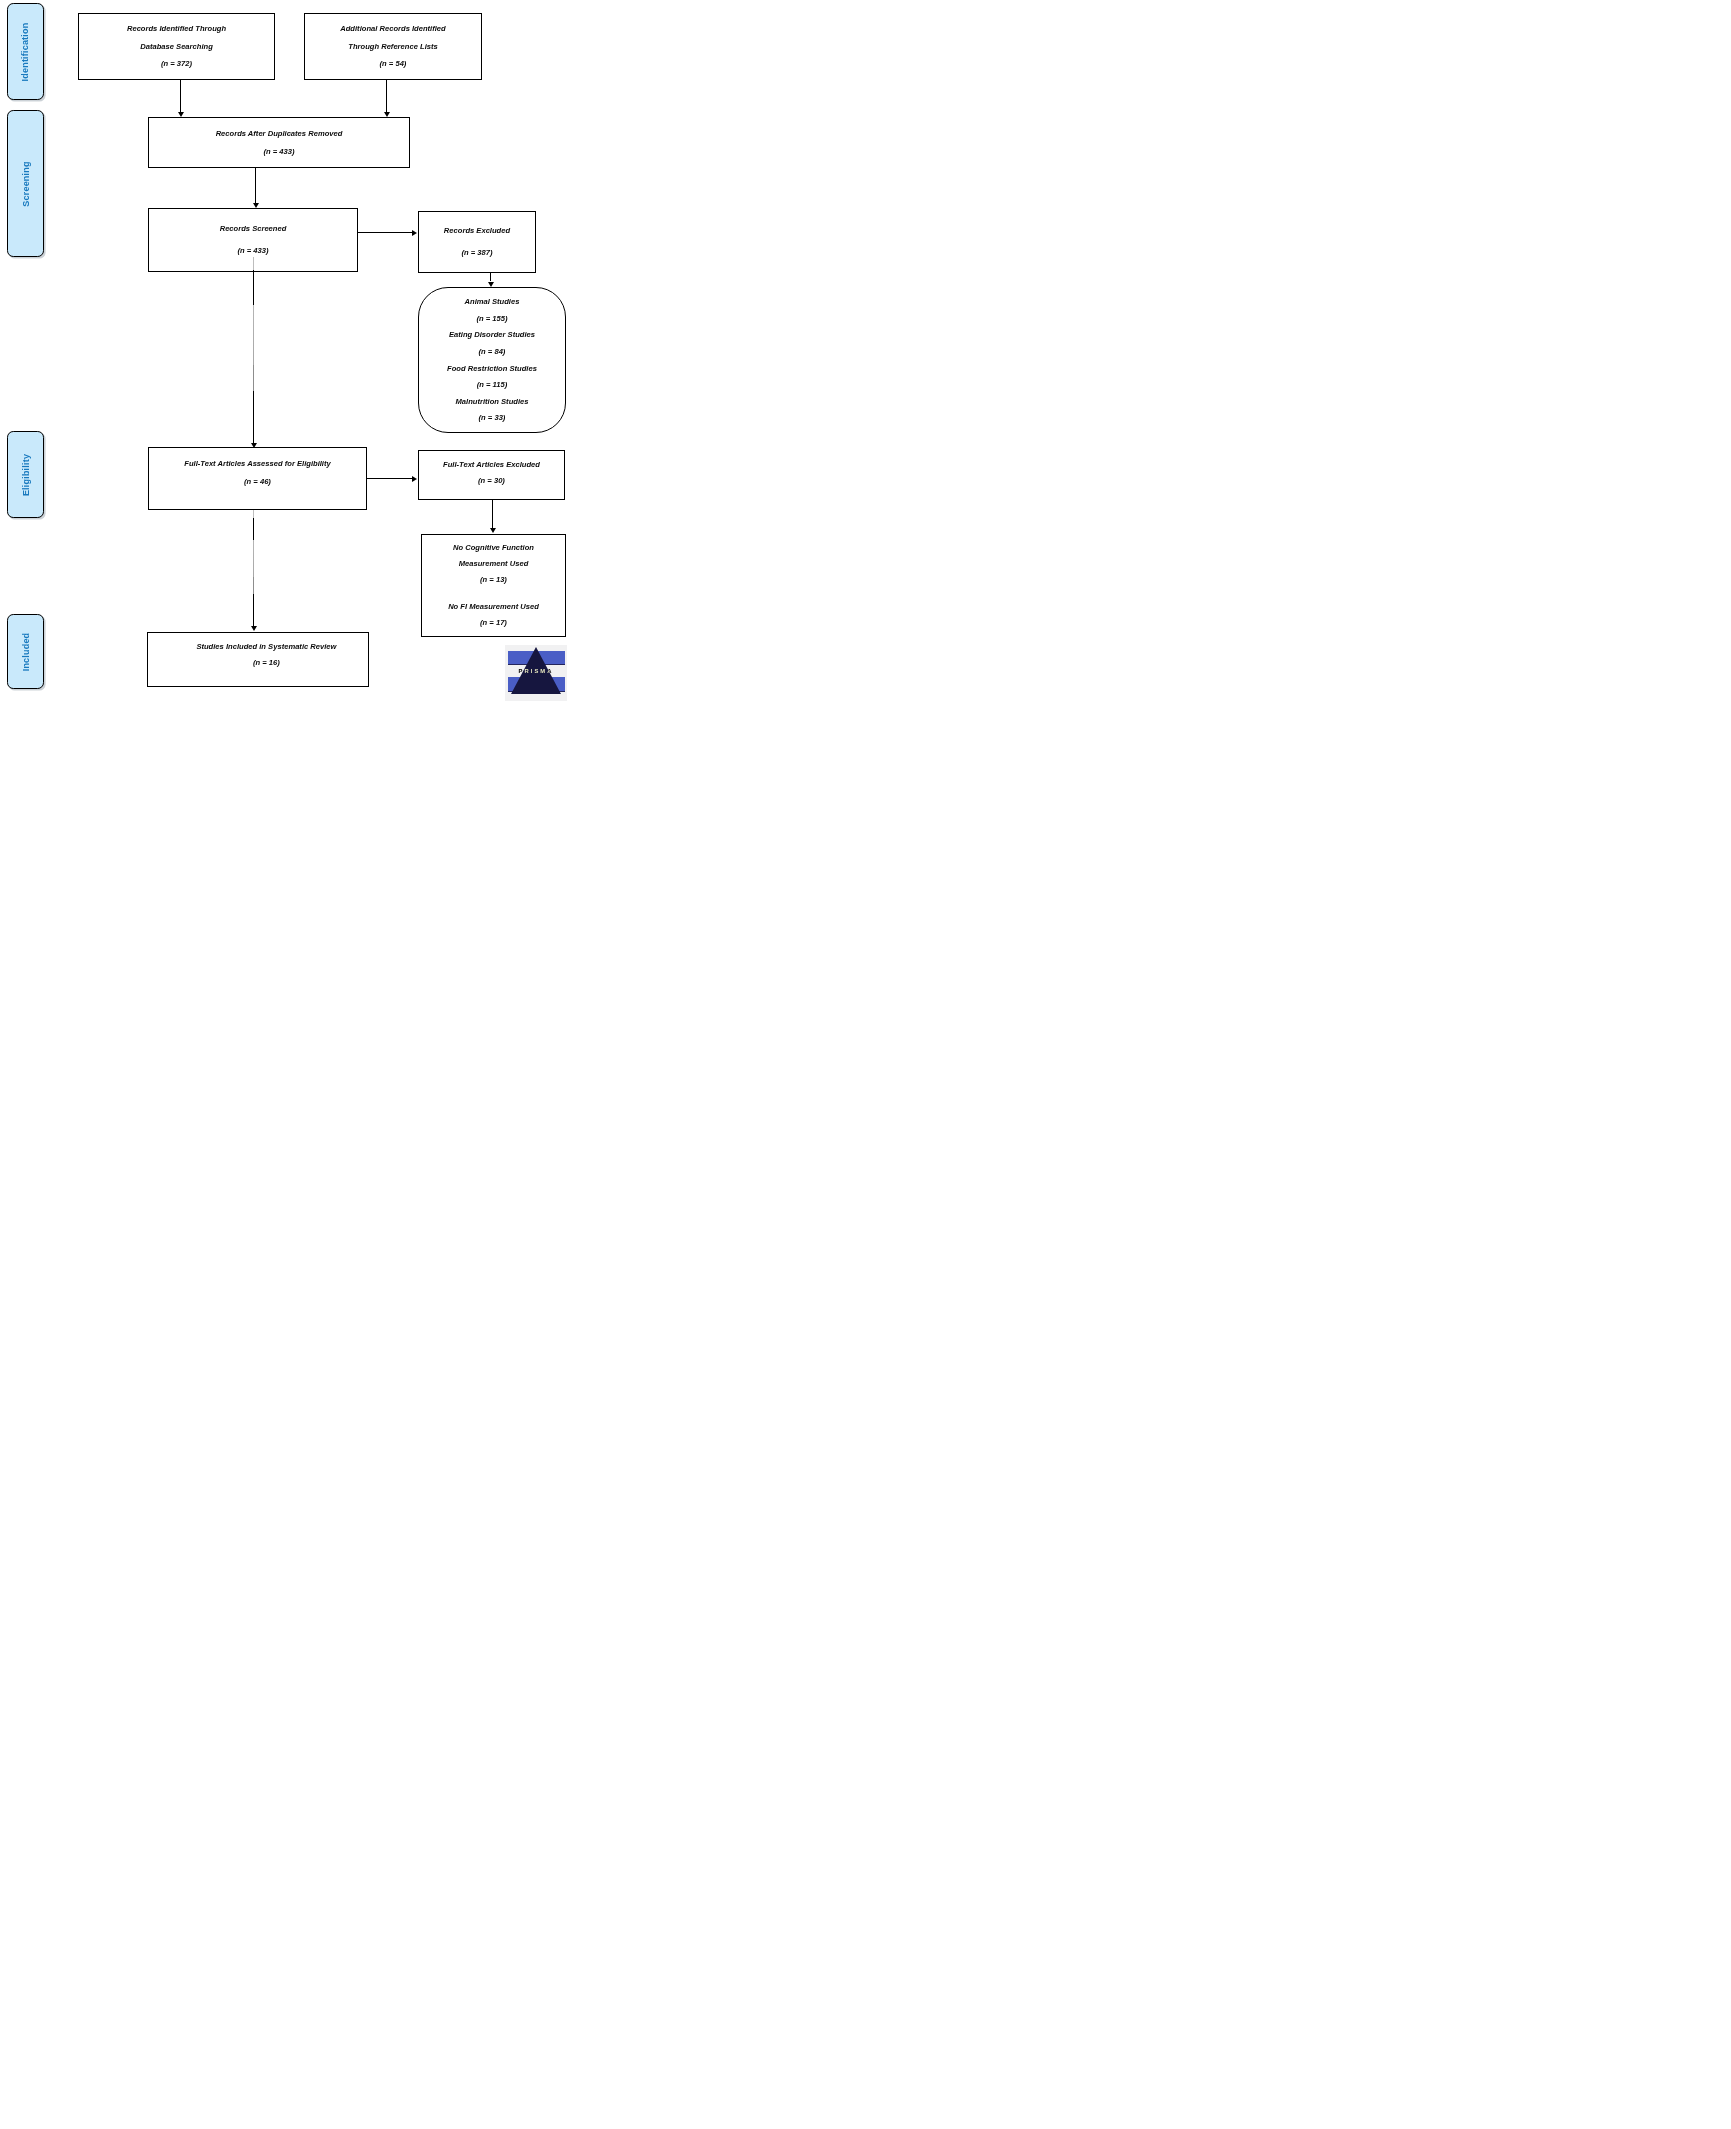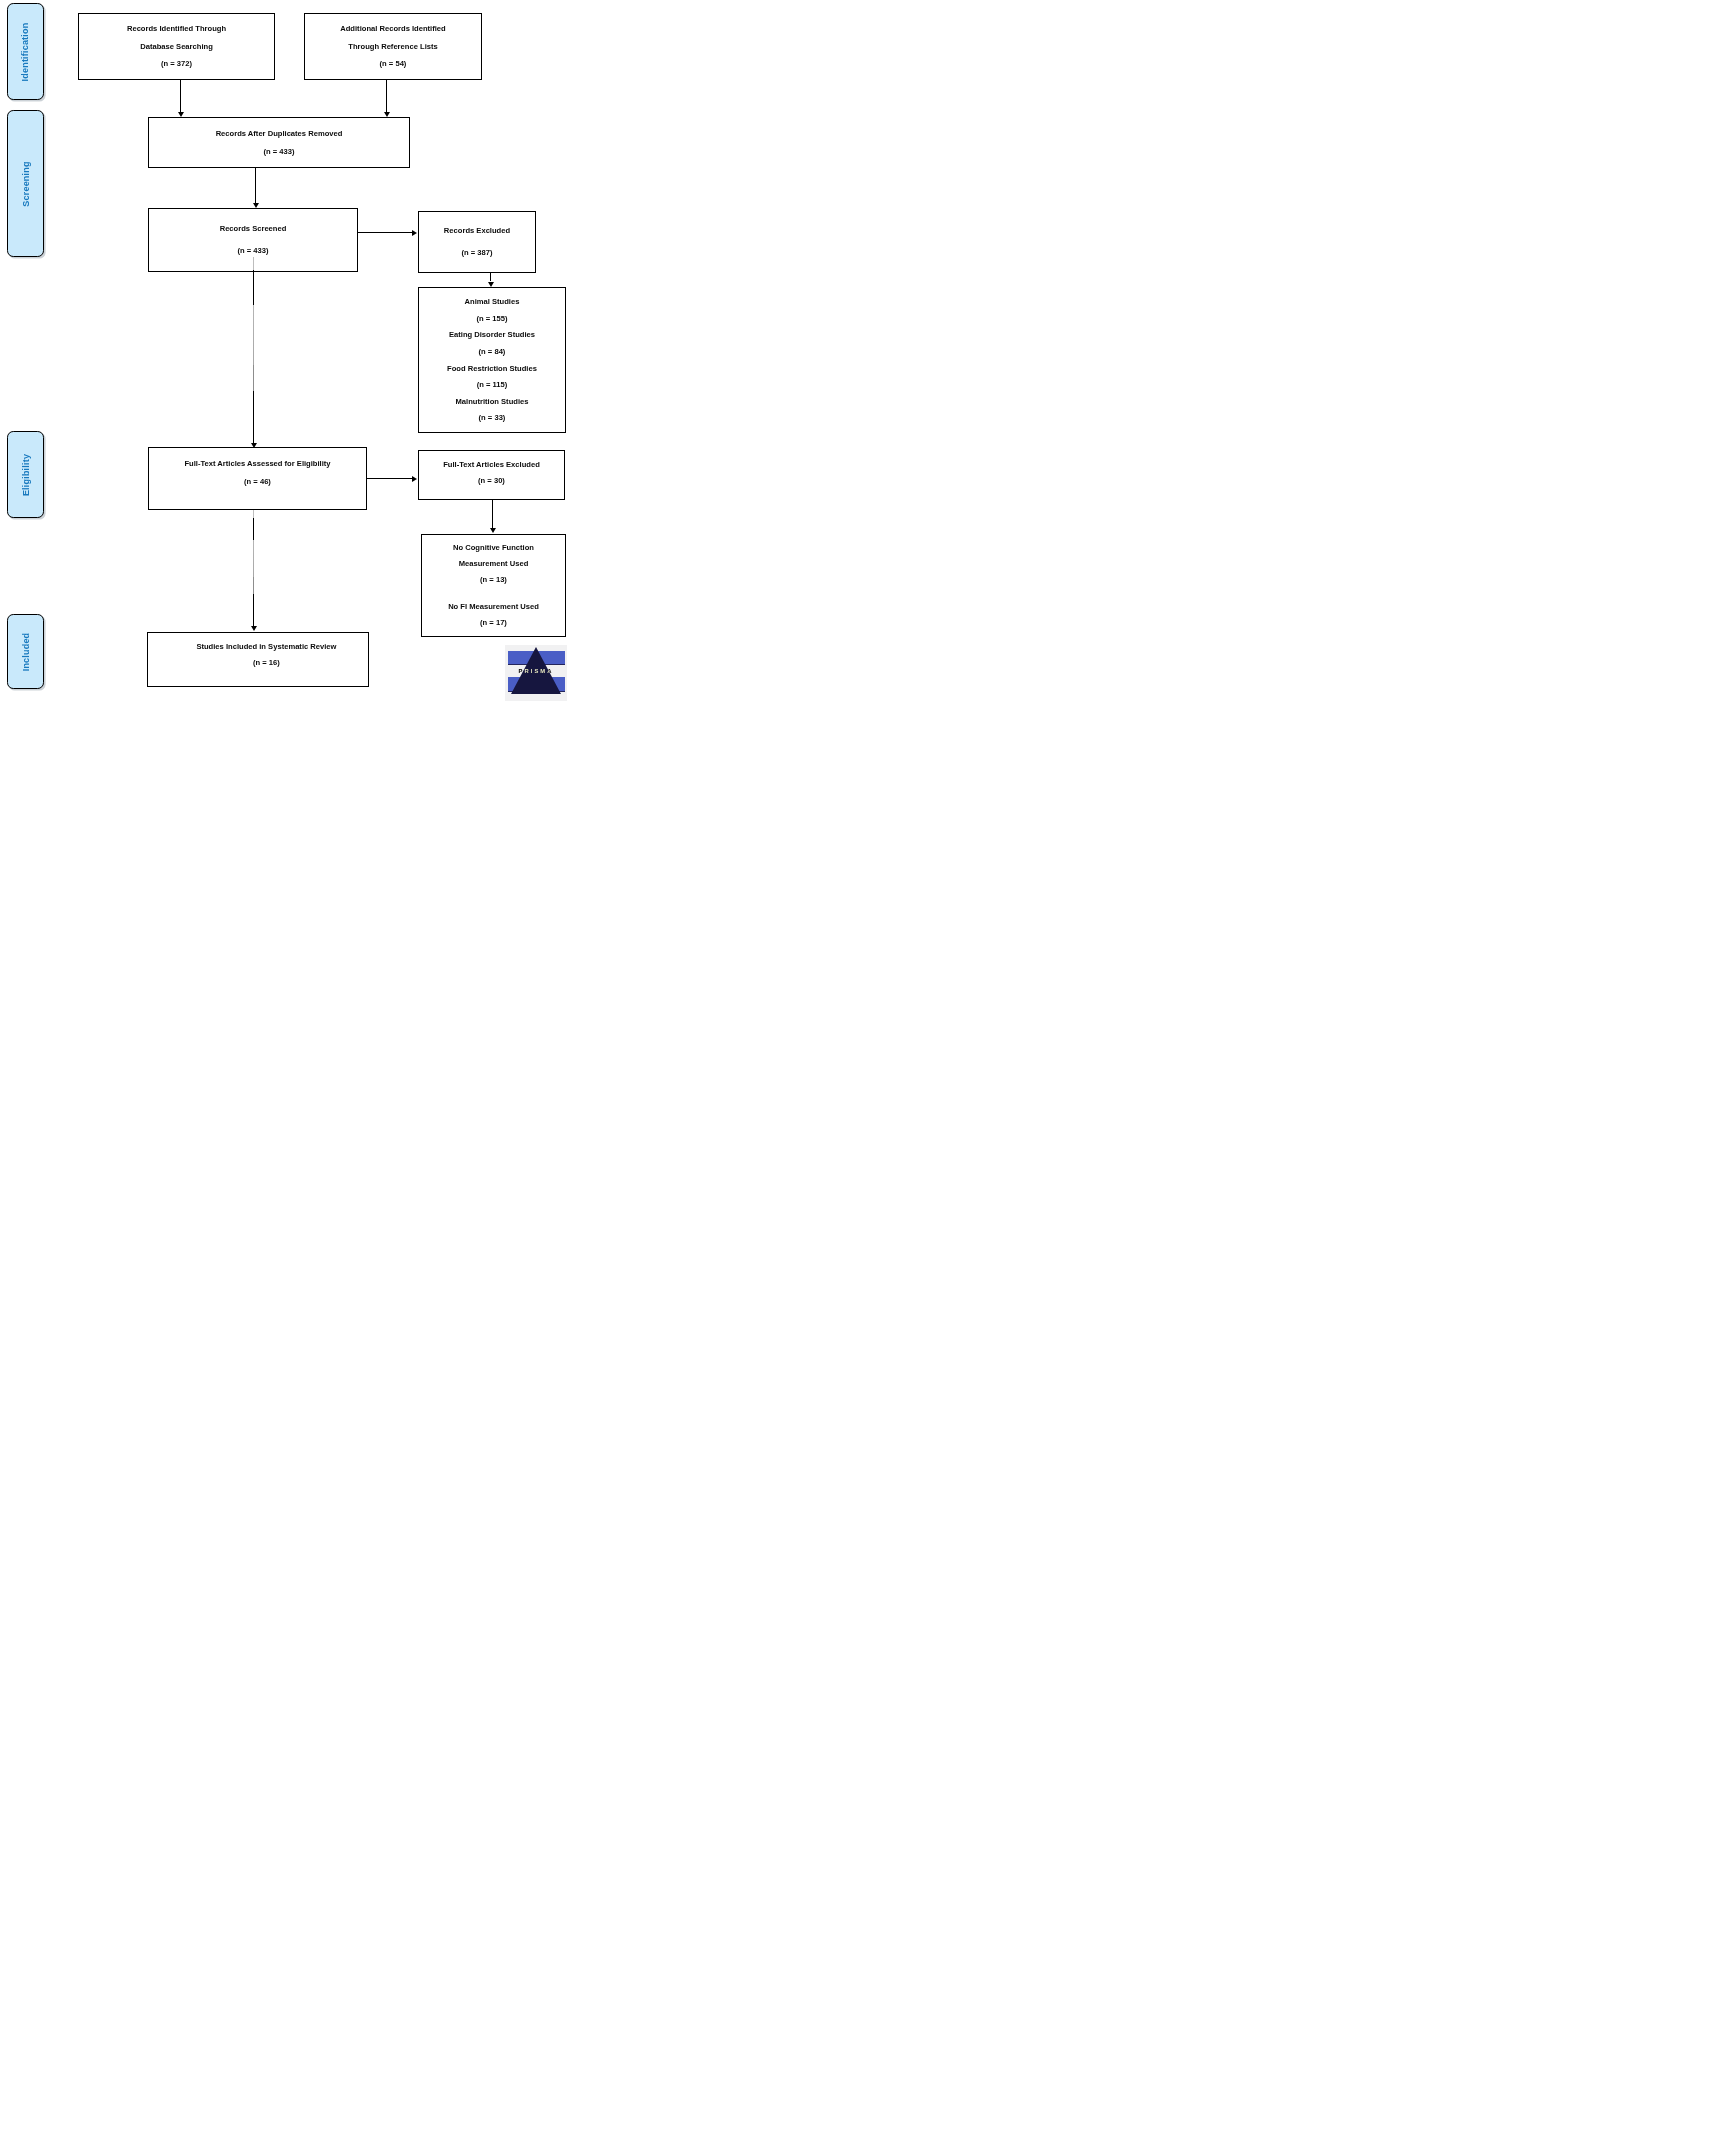--- a/index.html
+++ b/index.html
@@ -18,21 +18,21 @@
     transform:rotate(-90deg);white-space:nowrap;
     font-weight:bold;color:#1879be;font-size:9px;letter-spacing:0.2px;
   }
   
   .node{
     position:absolute;background:#fff;border:1.6px solid #000;
     display:flex;flex-direction:column;align-items:center;justify-content:space-evenly;
     text-align:center;font-weight:bold;color:#0b0b0b;font-size:7.6px;
     box-sizing:border-box;padding:2.1px 3.1px;line-height:1.25;
   }
-  .node .ln{display:block;}
+  .node .ln{display:block;font-style:italic;}
   
   .vline{position:absolute;width:1.3px;background:#000;}
   .vline::after{
     content:"";position:absolute;left:50%;bottom:-5.2px;transform:translateX(-50%);
     width:0;height:0;border-left:3.7px solid transparent;border-right:3.7px solid transparent;
     border-top:5.8px solid #000;
   }
   .vline.fade{
     background:linear-gradient(to bottom,
       #bdbdbd 0%,#bdbdbd 7%,#000 7%,#000 26%,
@@ -110,21 +110,21 @@
 
   <div class="hline" style="left:358px;top:232px;width:54px;"></div>
 
   <div class="node" style="left:418px;top:211px;width:118px;height:62px;">
     <span class="ln">Records Excluded</span>
     <span class="ln">(n = 387)</span>
   </div>
 
   <div class="vline" style="left:490px;top:273px;height:8.4px;"></div>
 
-  <div class="node" style="left:418px;top:287px;width:148px;height:146px;">
+  <div class="node" style="left:418px;top:287px;width:148px;height:146px;border-radius:30px;">
     <span class="ln">Animal Studies</span>
     <span class="ln">(n = 155)</span>
     <span class="ln">Eating Disorder Studies</span>
     <span class="ln">(n = 84)</span>
     <span class="ln">Food Restriction Studies</span>
     <span class="ln">(n = 115)</span>
     <span class="ln">Malnutrition Studies</span>
     <span class="ln">(n = 33)</span>
   </div>
 

